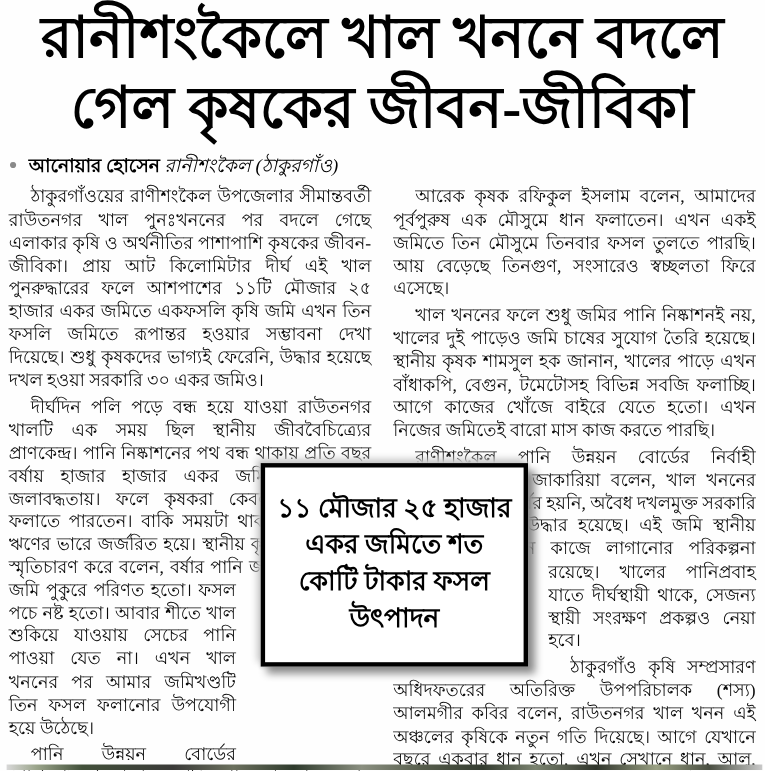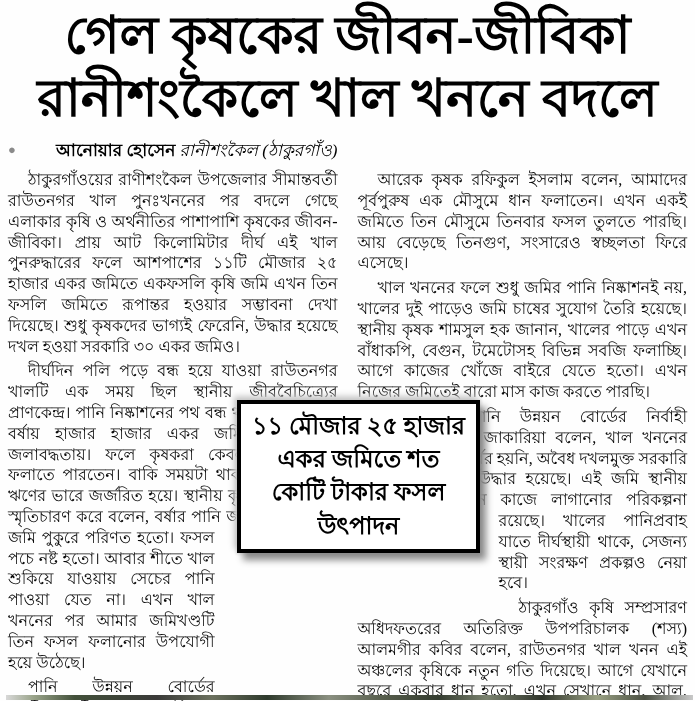--- a/index.html
+++ b/index.html
@@ -33,21 +33,21 @@
     font-size: 17px;
     line-height: 1.2;
     white-space: nowrap;
   }
   .byline .bullet {
     color: #8a8a8a;
     font-size: 13px;
     margin-right: 6px;
     vertical-align: 2px;
   }
-  .byline .author { font-weight: 700; margin-left: 30px; }
+  .byline .author { font-weight: 700; }
   .byline .loc { font-style: italic; margin-top: 44px; }
 
   
   .article {
     position: relative;
     display: flex;
     gap: 12px;
     margin: 2px 4px 0 4px;
   }
   .col {
@@ -71,25 +71,25 @@
     float: left;
     width: 134px;
     height: 98px;
     margin-right: 7px;
   }
 
   
   .pullquote {
     position: absolute;
     left: 233px;
-    top: 234px;
+    top: 255px;
     width: 219px;
     background: #fff;
     border: 4px solid #000;
-    padding: 6px 8px;
+    padding: 22px 8px;
     text-align: center;
     font-size: 24px;
     font-weight: 700;
     line-height: 1.38;
     box-shadow:
       6px 7px 7px #8a8a8a,
       -3px -4px 6px #c9c9c9,
       0 0 3px 1px #dddddd;
   }
 
@@ -105,22 +105,22 @@
       #2e3a2c 38%, #8a8f80 47%, #565d4c 55%, #343c30 63%, #7b8370 70%,
       #2f342b 78%, #9aa184 86%, #4a4f42 93%, #c9c9c9 100%);
   }
 </style>
 </head>
 <body>
 
 <div class="page">
 
   <h1 class="headline">
+    <span class="hl">রানীশংকৈলে খাল খননে বদলে</span>
     <span class="hl">গেল কৃষকের জীবন-জীবিকা</span>
-    <span class="hl">রানীশংকৈলে খাল খননে বদলে</span>
   </h1>
 
   <div class="byline">
     <span class="bullet">●</span>
     <span class="author">আনোয়ার হোসেন</span>
     <span class="loc">রানীশংকৈল (ঠাকুরগাঁও)</span>
   </div>
 
   <div class="article">
 

